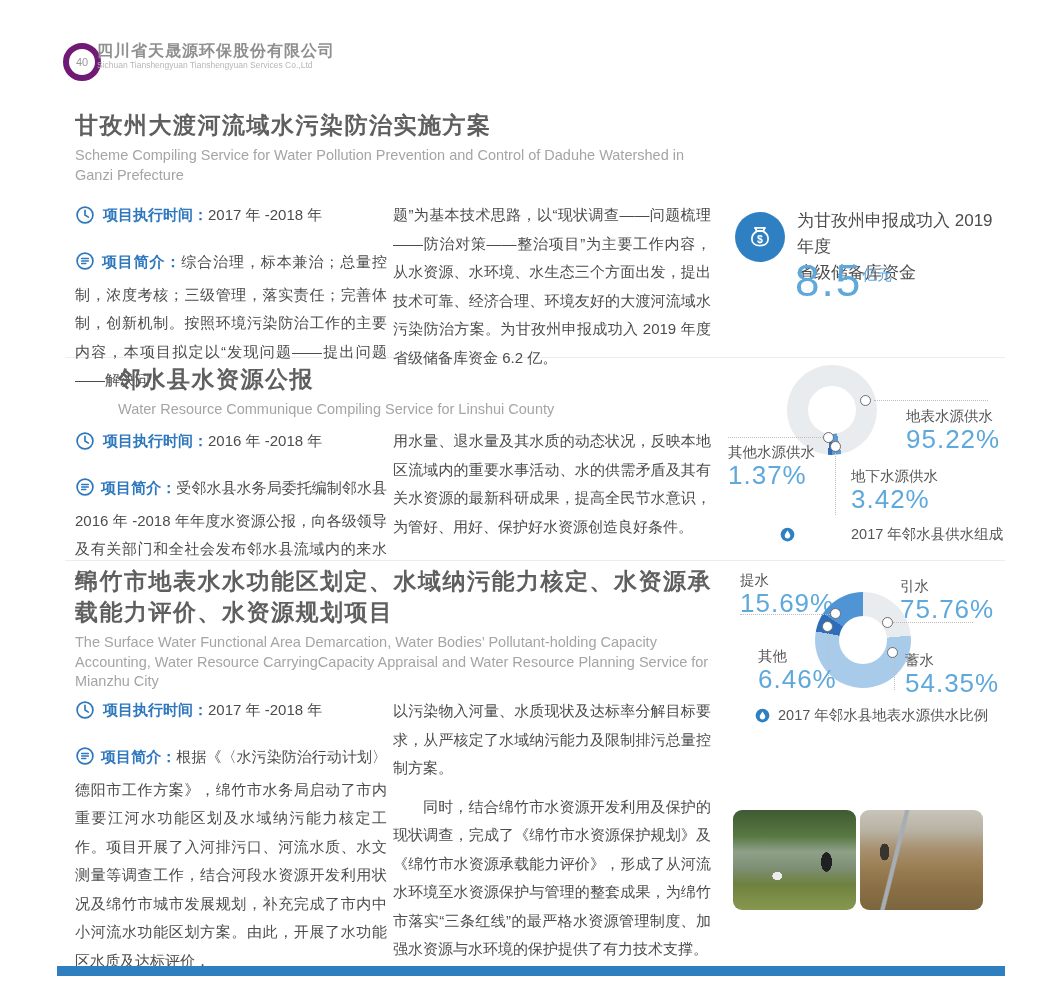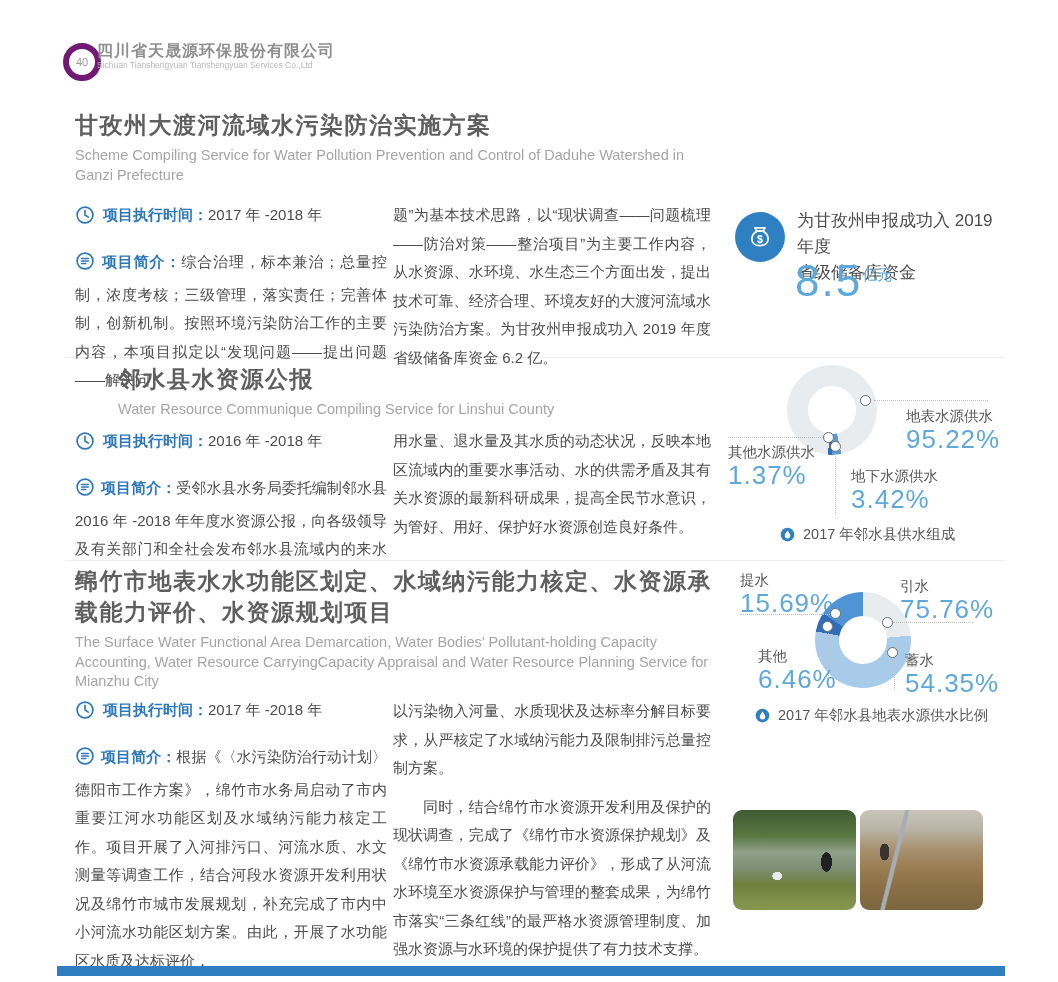--- a/index.html
+++ b/index.html
@@ -149,21 +149,21 @@
     <div class="abs" style="left:13px;top:84px;">
       <div class="clabel">其他水源供水</div>
       <div class="pct">1.37%</div>
     </div>
     <div class="lead-v" style="left:120px;top:93px;height:62px;"></div>
     <div class="marker" style="left:115px;top:81px;"></div>
     <div class="abs" style="left:136px;top:108px;">
       <div class="clabel">地下水源供水</div>
       <div class="pct">3.42%</div>
     </div>
-    <div class="cap" style="left:65px;top:165px;">
+    <div class="cap" style="left:65px;top:165px;gap:48px;">
       <span class="ic">
           <svg width="15" height="15" viewBox="0 0 24 24">
             <circle cx="12" cy="12" r="11" fill="#2f80c3"></circle>
             <path d="M12 5.5c3 4 4.5 6.5 4.5 8.6 0 2.6-2 4.2-4.5 4.2s-4.5-1.6-4.5-4.2c0-2.1 1.5-4.6 4.5-8.6z" fill="#fff"></path>
           </svg>
         </span>
       <span>2017 年邻水县供水组成</span>
     </div>
   </div>
 

